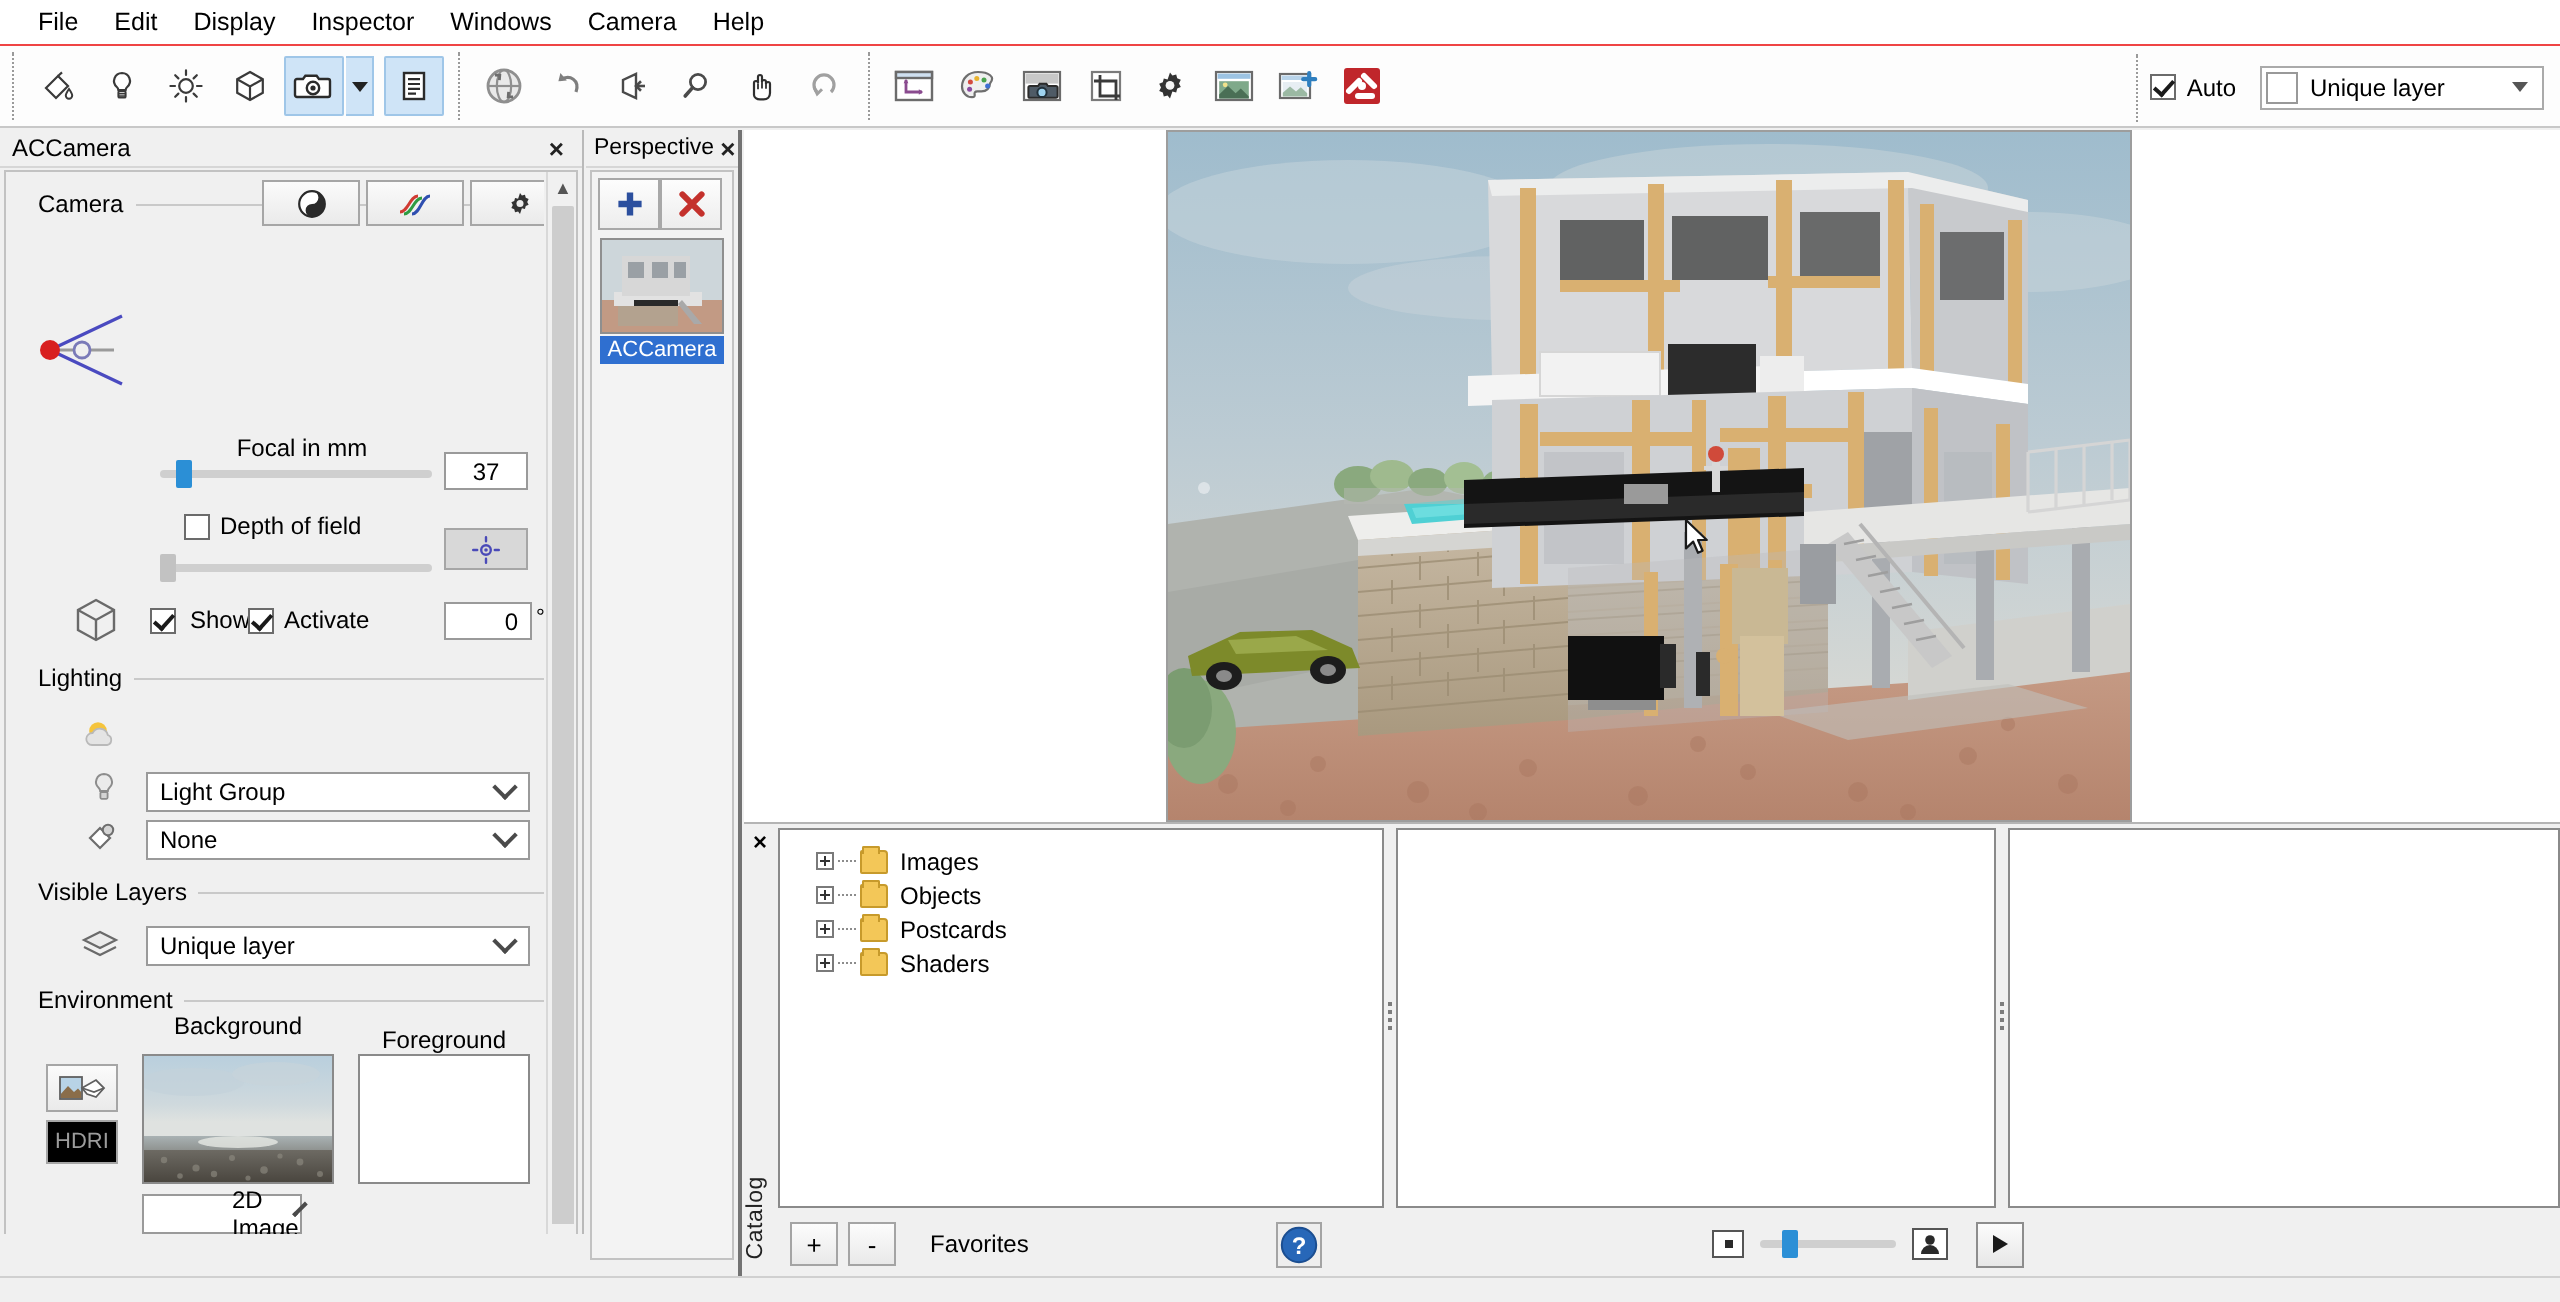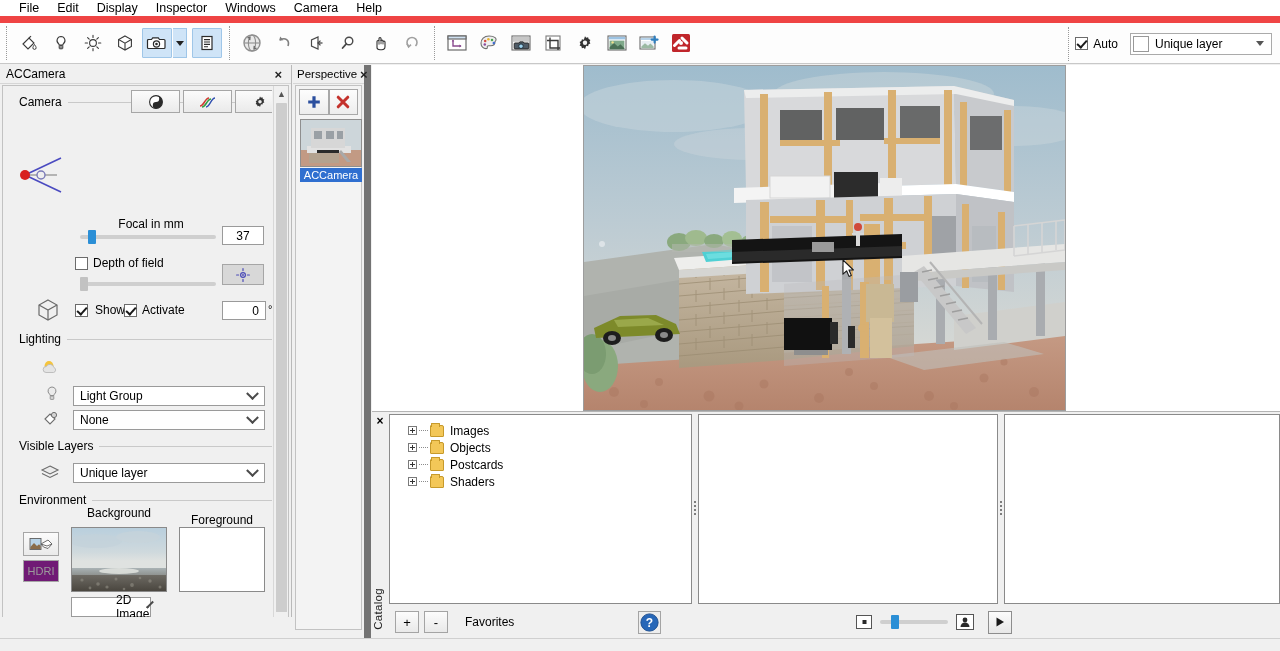--- a/index.html
+++ b/index.html
@@ -10,21 +10,21 @@
     font-family: "Liberation Sans", sans-serif;
     font-size: 12px;
     color: #000;
     background: #f0f0f0;
   }
   #app { position: relative; width: 1280px; height: 651px; background: #f0f0f0; }
 
   
   .menubar {
     position: absolute; top: 0; left: 0; width: 1280px; height: 23px;
-    background: #ffffff; border-bottom: 7px solid #ef4444;
+    background: #ffffff; border-bottom: 1px solid #ef4444;
     display: flex; align-items: center; padding-left: 10px;
   }
   .menu-item {
     padding: 3px 9px; font-size: 12.5px; color: #000; cursor: default; line-height: 16px;
   }
 
   
   .toolbar {
     position: absolute; top: 23px; left: 0; width: 1280px; height: 41px;
     background: #fdfdfd; border-bottom: 1px solid #c8c8c8;
@@ -144,21 +144,21 @@
     width: 9px; height: 9px; margin-right: 7px;
     border-right: 2px solid #4a4a4a; border-bottom: 2px solid #4a4a4a;
     transform: rotate(45deg) translate(-2px,-2px);
   }
 
   .thumb-box { border: 1px solid #8a8a8a; background: #fff; overflow: hidden; }
 
   
   .persppanel {
     position: absolute; left: 293px; top: 65px; width: 78px; height: 573px;
-    background: #f0f0f0; border-right: 7px solid #737373;
+    background: #f0f0f0; border-right: 2px solid #737373;
   }
   .persp-tab {
     height: 19px; display: flex; align-items: center; padding: 0 4px;
     font-size: 11.5px; border-bottom: 1px solid #d6d6d6;
   }
   .persp-btns { display: flex; padding: 3px 3px 0 3px; }
   .persp-btn {
     width: 31px; height: 26px; border: 1px solid #a8a8a8;
     background: linear-gradient(#fdfdfd,#ededed);
     display: flex; align-items: center; justify-content: center; cursor: default;
@@ -509,21 +509,21 @@
           </svg>
         </div>
 
         <div style="position:absolute;left:73px;top:131px;width:150px;text-align:center;font-size:12px;">Focal in mm</div>
 
         <div class="slider-track" style="position:absolute;left:77px;top:149px;width:136px;">
           <div class="slider-thumb" style="left:8px;"></div>
         </div>
         <div class="num-field" style="position:absolute;left:219px;top:140px;width:42px;">37</div>
 
-        <div class="row" style="position:absolute;left:72px;top:170px;gap:5px;">
+        <div class="row" style="position:absolute;left:89px;top:170px;gap:5px;">
           <span class="cbox"></span>
           <span>Depth of field</span>
         </div>
         <div class="slider-track" style="position:absolute;left:77px;top:196px;width:136px;">
           <div class="slider-thumb grey" style="left:0px;"></div>
         </div>
         <div class="sq-btn" style="position:absolute;left:219px;top:178px;width:42px;height:21px;background:#d8d8d8;">
           <svg width="16" height="16" viewBox="0 0 16 16">
             <circle cx="8" cy="8" r="2.4" fill="none" stroke="#4a4ab8" stroke-width="1.2"></circle>
             <circle cx="8" cy="8" r=".9" fill="#4a4ab8"></circle>
@@ -609,21 +609,21 @@
         <div style="position:absolute;left:178px;top:427px;width:82px;text-align:center;font-size:12px;">Foreground</div>
 
         <div class="sq-btn" style="position:absolute;left:20px;top:446px;width:36px;height:24px;">
           <svg width="26" height="18" viewBox="0 0 26 18">
             <rect x="2" y="3.5" width="11" height="11" fill="#b8d3e6" stroke="#5f5f5f" stroke-width=".9"></rect>
             <path d="M2.4 12 L6 8 L9 11 L11 9.2 L12.6 11V14H2.4z" fill="#8a6d4a"></path>
             <path d="M13 9 L20 5 L24 9 L20 13.5 L15.5 12 Z" fill="#fff" stroke="#5f5f5f" stroke-width=".9"></path>
             <path d="M13 9 L19 11 L24 9" fill="none" stroke="#5f5f5f" stroke-width=".9"></path>
           </svg>
         </div>
-        <div class="sq-btn" style="position:absolute;left:20px;top:474px;width:36px;height:22px;color:#9b9b9b;font-size:11px;background:#701a75;">HDRI</div>
+        <div class="sq-btn" style="position:absolute;left:20px;top:474px;width:36px;height:22px;color:#9b9b9b;font-size:11px;background:#000000;">HDRI</div>
 
         <div class="thumb-box" style="position:absolute;left:68px;top:441px;width:96px;height:65px;">
           <svg width="94" height="63" viewBox="0 0 94 63" preserveAspectRatio="none">
             <defs>
               <linearGradient id="skyg" x1="0" y1="0" x2="0" y2="1">
                 <stop offset="0%" stop-color="#b9cfdd"></stop>
                 <stop offset="55%" stop-color="#cfd9dd"></stop>
                 <stop offset="75%" stop-color="#dfe2e0"></stop>
               </linearGradient>
               <linearGradient id="seag" x1="0" y1="0" x2="0" y2="1">

